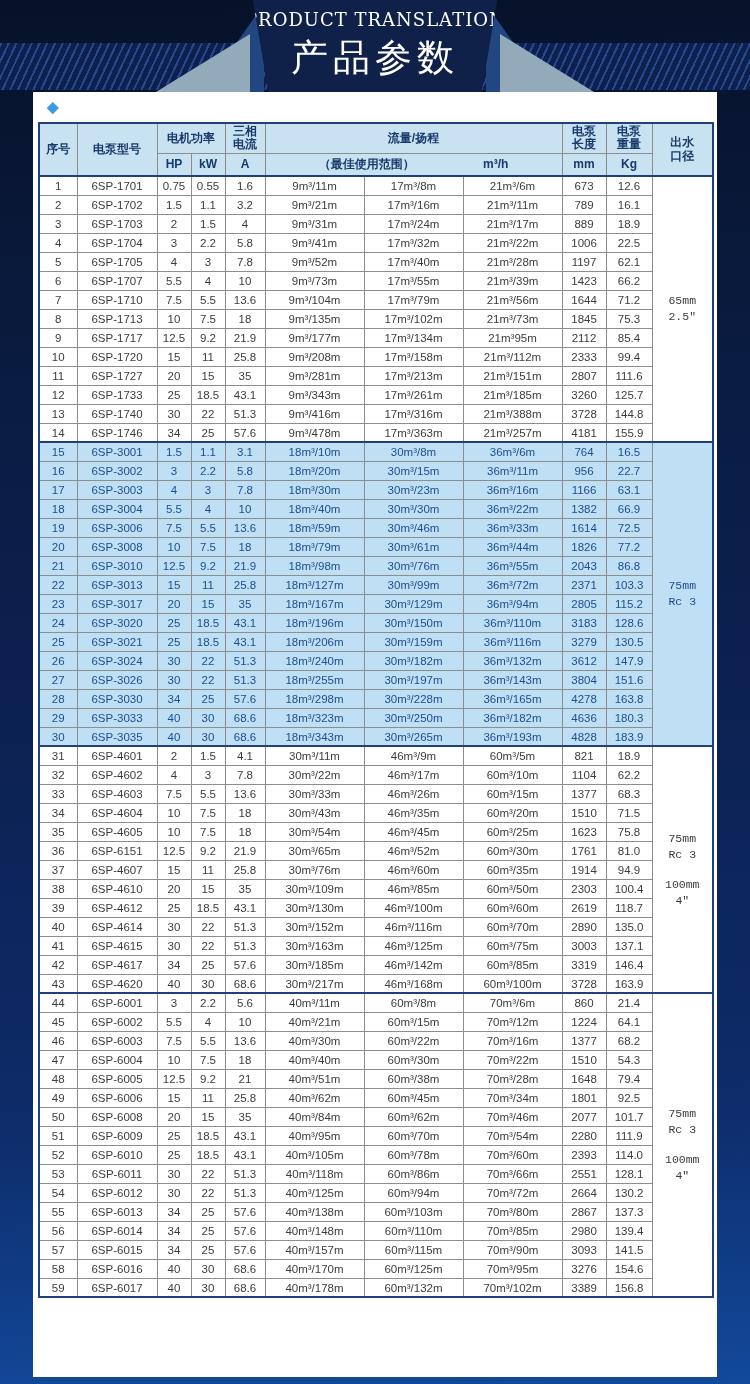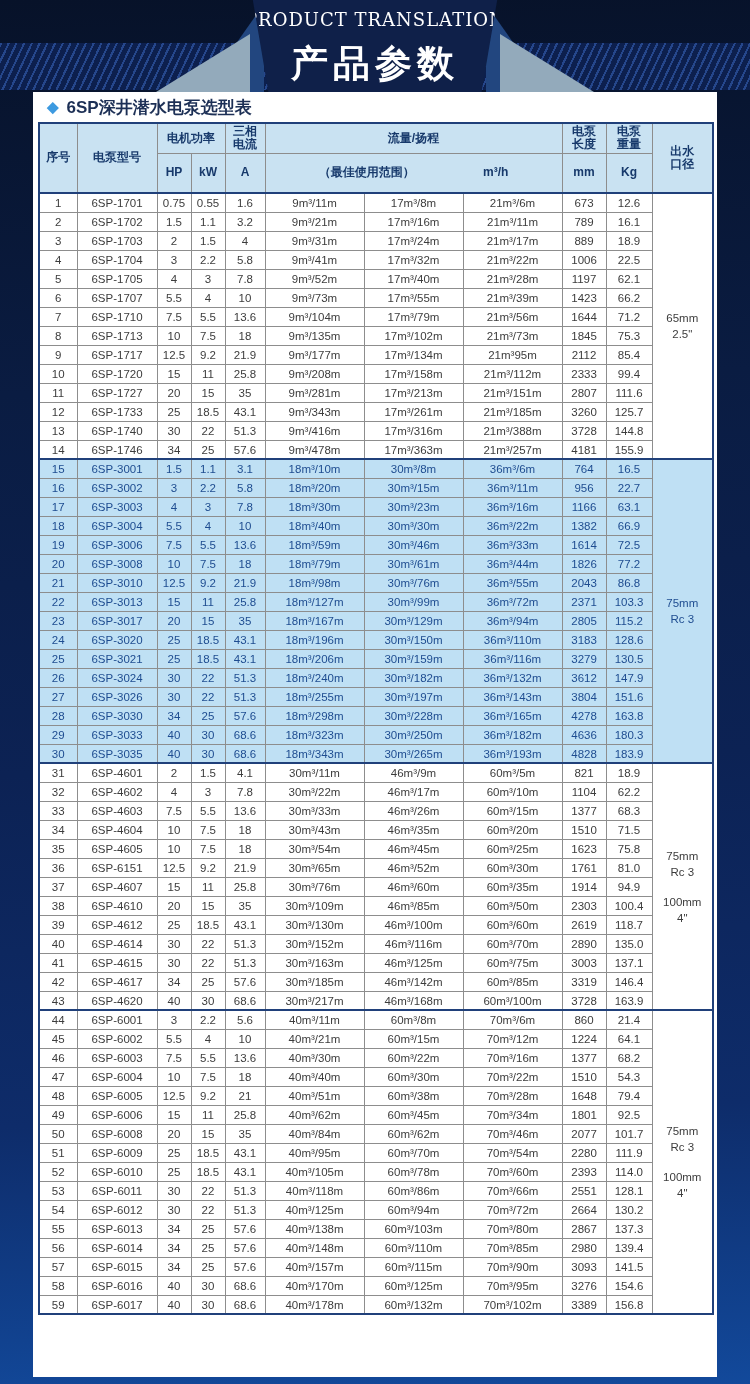--- a/index.html
+++ b/index.html
@@ -20,41 +20,41 @@
   .wing-dark-left  { bottom:0; left:52px;  width:62px; height:88px; background:#22467f; clip-path:polygon(100% 0, 100% 100%, 0 100%); }
   .wing-light-left { bottom:0; left:6px;   width:94px; height:58px; background:#93aabb; clip-path:polygon(100% 0, 100% 100%, 0 100%); }
   .wing-dark-right { bottom:0; right:52px; width:62px; height:88px; background:#22467f; clip-path:polygon(0 0, 100% 100%, 0 100%); }
   .wing-light-right{ bottom:0; right:6px;  width:94px; height:58px; background:#93aabb; clip-path:polygon(0 0, 100% 100%, 0 100%); }
   .plate {
     position:absolute; left:95px; top:0; width:260px; height:92px;
     background:#0f2049; clip-path:polygon(3% 0, 97% 0, 91% 100%, 9% 100%);
     text-align:center;
   }
   .banner-en { margin-top:9px; font-family:"DejaVu Serif", serif; font-size:18px; letter-spacing:1px; color:#ffffff; white-space:nowrap; }
-  .banner-cn { margin-top:9px; font-size:37px; font-weight:bold; color:#ffffff; letter-spacing:5px; }
+  .banner-cn { margin-top:3px; font-size:37px; font-weight:normal; color:#ffffff; letter-spacing:5px; }
   
   .panel { position:absolute; left:33px; top:92px; width:684px; height:1285px; background:#ffffff; padding:0 5px; }
   .panel-title { height:30px; display:flex; align-items:center; padding-left:9px; font-size:17px; font-weight:bold; color:#1c2f55; }
   .diamond { color:#3d9ae0; font-size:15px; margin-right:8px; }
   
   table { width:674px; border-collapse:collapse; table-layout:fixed; border:2px solid #20407a; }
   thead th {
     background:#c9e2f2; color:#17396b; font-weight:bold; font-size:12px;
     border:1px solid #8d8d8d; line-height:1.12; padding:1px 0; text-align:center;
   }
   thead tr.h1 th { height:30px; }
-  thead tr.h2 th { height:40px; border-bottom:2px solid #20407a; }
+  thead tr.h2 th { height:23px; border-bottom:2px solid #20407a; }
   .flow-unit { margin-left:65px; }
   tbody td {
     border:1px solid #8d8d8d; text-align:center; height:19px;
     font-size:11.5px; color:#3c3c3c; padding:0; white-space:nowrap; overflow:hidden;
   }
   tbody tr.hl td { background:#bfe0f4; color:#1e4c90; }
   tbody tr.group-first td { border-top:2px solid #20407a; }
-  td.outlet { vertical-align:middle; line-height:16px; font-size:11.5px; }
+  td.outlet { vertical-align:middle; line-height:16px; font-size:11.5px;font-family:Liberation Mono, monospace; }
   td.outlet .outlet-gap { height:14px; }
 </style>
 </head>
 <body>
 
 <div class="stripes"></div>
 
 <div class="banner">
   <div class="wing wing-dark-left"></div>
   <div class="wing wing-light-left"></div>
@@ -62,21 +62,20 @@
   <div class="wing wing-light-right"></div>
   <div class="plate">
     <div class="banner-en">PRODUCT TRANSLATION</div>
     <div class="banner-cn">产品参数</div>
   </div>
 </div>
 
 <div class="panel">
   <div class="panel-title">
     <span class="diamond">◆</span>
-    <span>6SP深井潜水电泵选型表</span>
   </div>
 
   <table>
     <colgroup>
       <col style="width:38px">
         <col style="width:80px">
         <col style="width:34px">
         <col style="width:34px">
       <col style="width:40px">
         <col style="width:99px">

